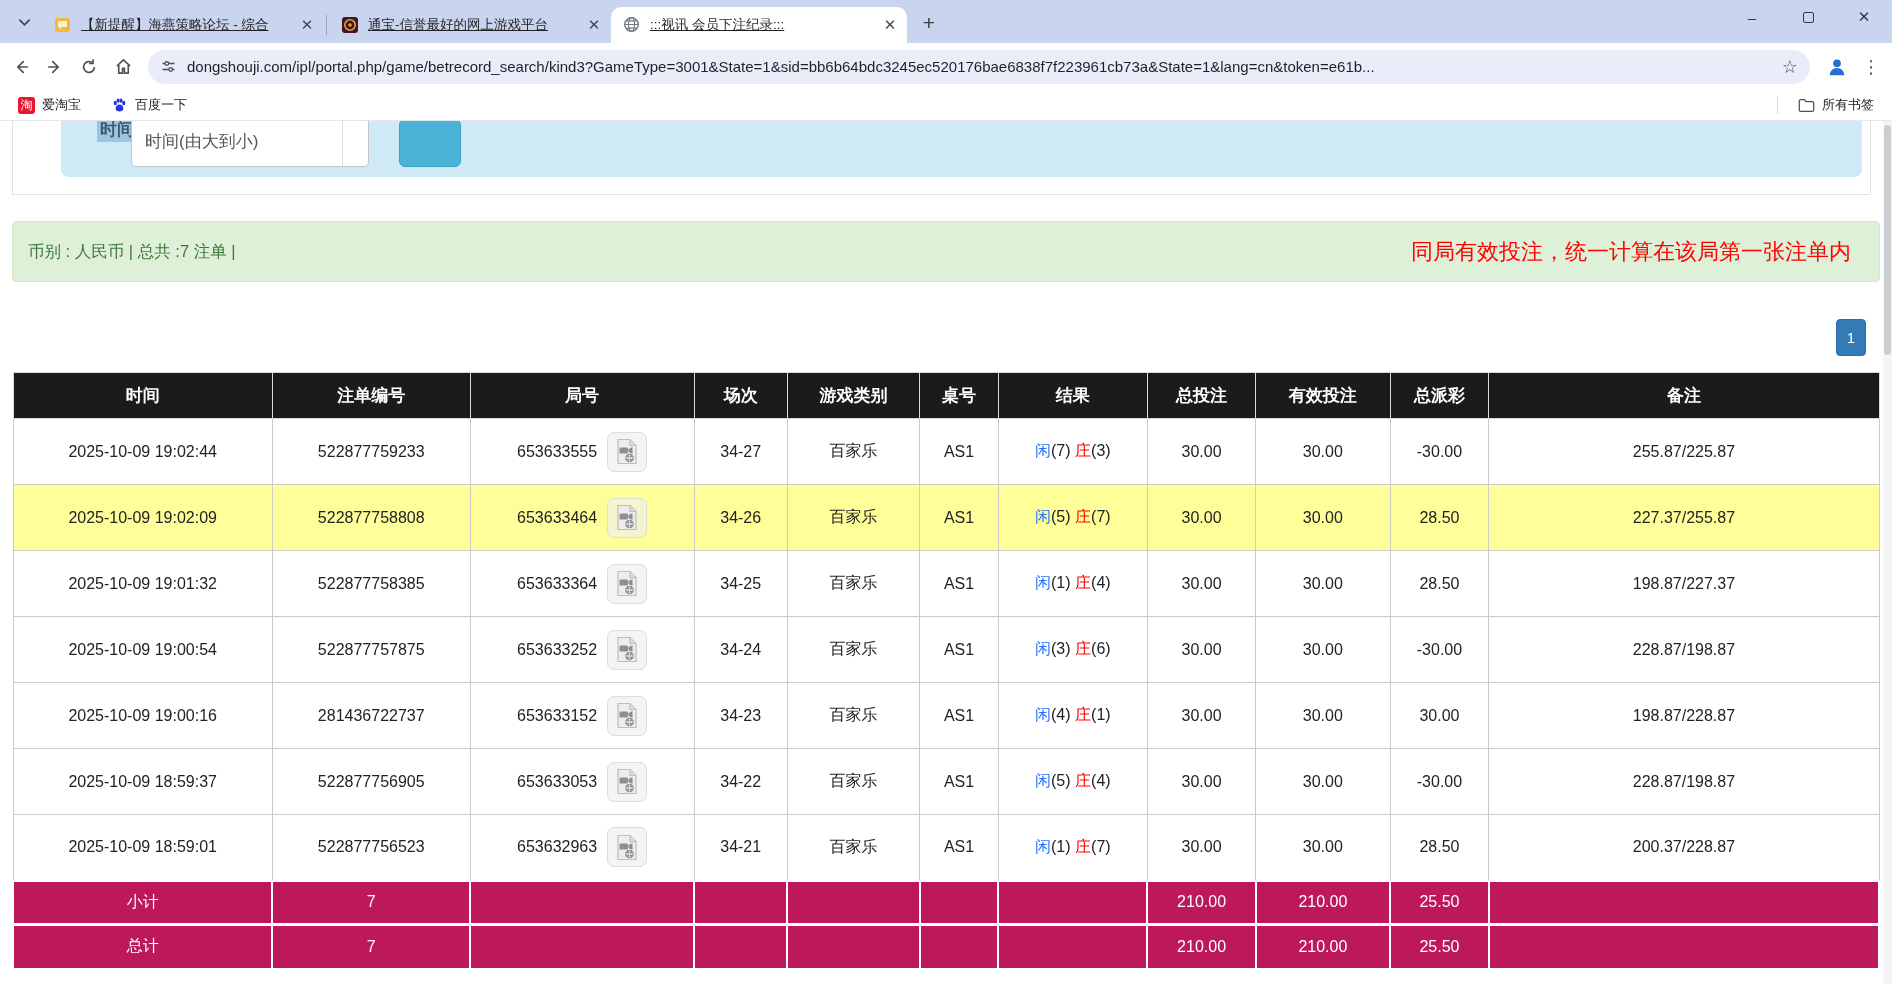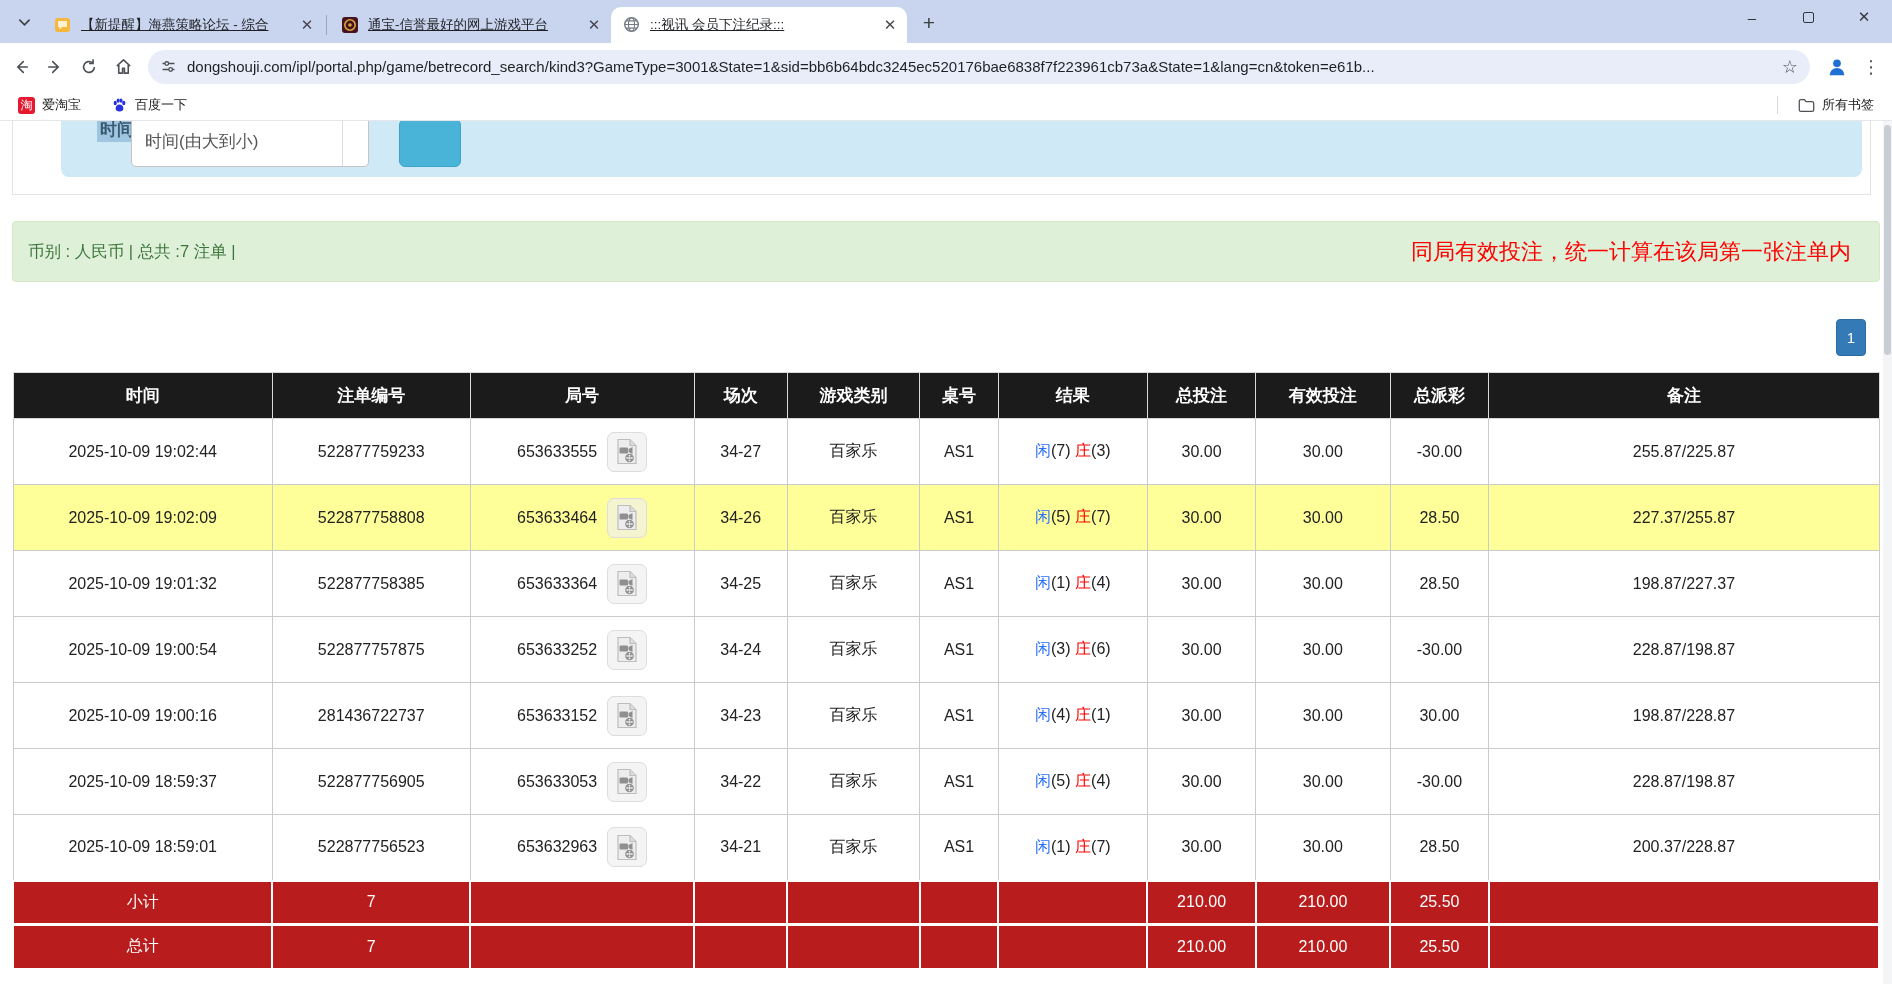--- a/index.html
+++ b/index.html
@@ -58,21 +58,21 @@
   table.bets { width:1868px; margin:16px 12px; border-collapse:collapse; table-layout:fixed; }
   .bets th { height:46px; background:#1b1b1b; color:#fff; font-size:17px; font-weight:bold; border:1px solid #d9d9d9; text-align:center; }
   .bets td { height:66px; border:1px solid #cbcbcb; font-size:16px; color:#222; text-align:center; background:#fff; vertical-align:middle; }
   .bets tr.highlight td { background:#ffff99; }
   .amt-blue { color:#0a58ca; }
   .negative { color:#f00; }
   .res-xian { color:#2970ff; }
   .res-zhuang { color:#f00; }
   .round-cell { display:flex; align-items:center; justify-content:center; gap:10px; }
   .video-btn { width:40px; height:40px; border:1px solid #ddd; background:rgba(238,238,238,.65); border-radius:7px; cursor:pointer; display:flex; align-items:center; justify-content:center; padding:0; }
-  .bets tr.sum td { height:44px; background:#b91c1c; color:#fff; font-size:16px; border:2px solid #fff; }
+  .bets tr.sum td { height:44px; background:#be185d; color:#fff; font-size:16px; border:2px solid #fff; }
   .bets tr.sum.total td { border-top:3px solid #fff; }
 
   svg { display:block; }
 </style>
 </head>
 <body>
 
 <div class="tabstrip">
   <button class="tab-search">
     <svg width="13" height="13" viewBox="0 0 14 14">

